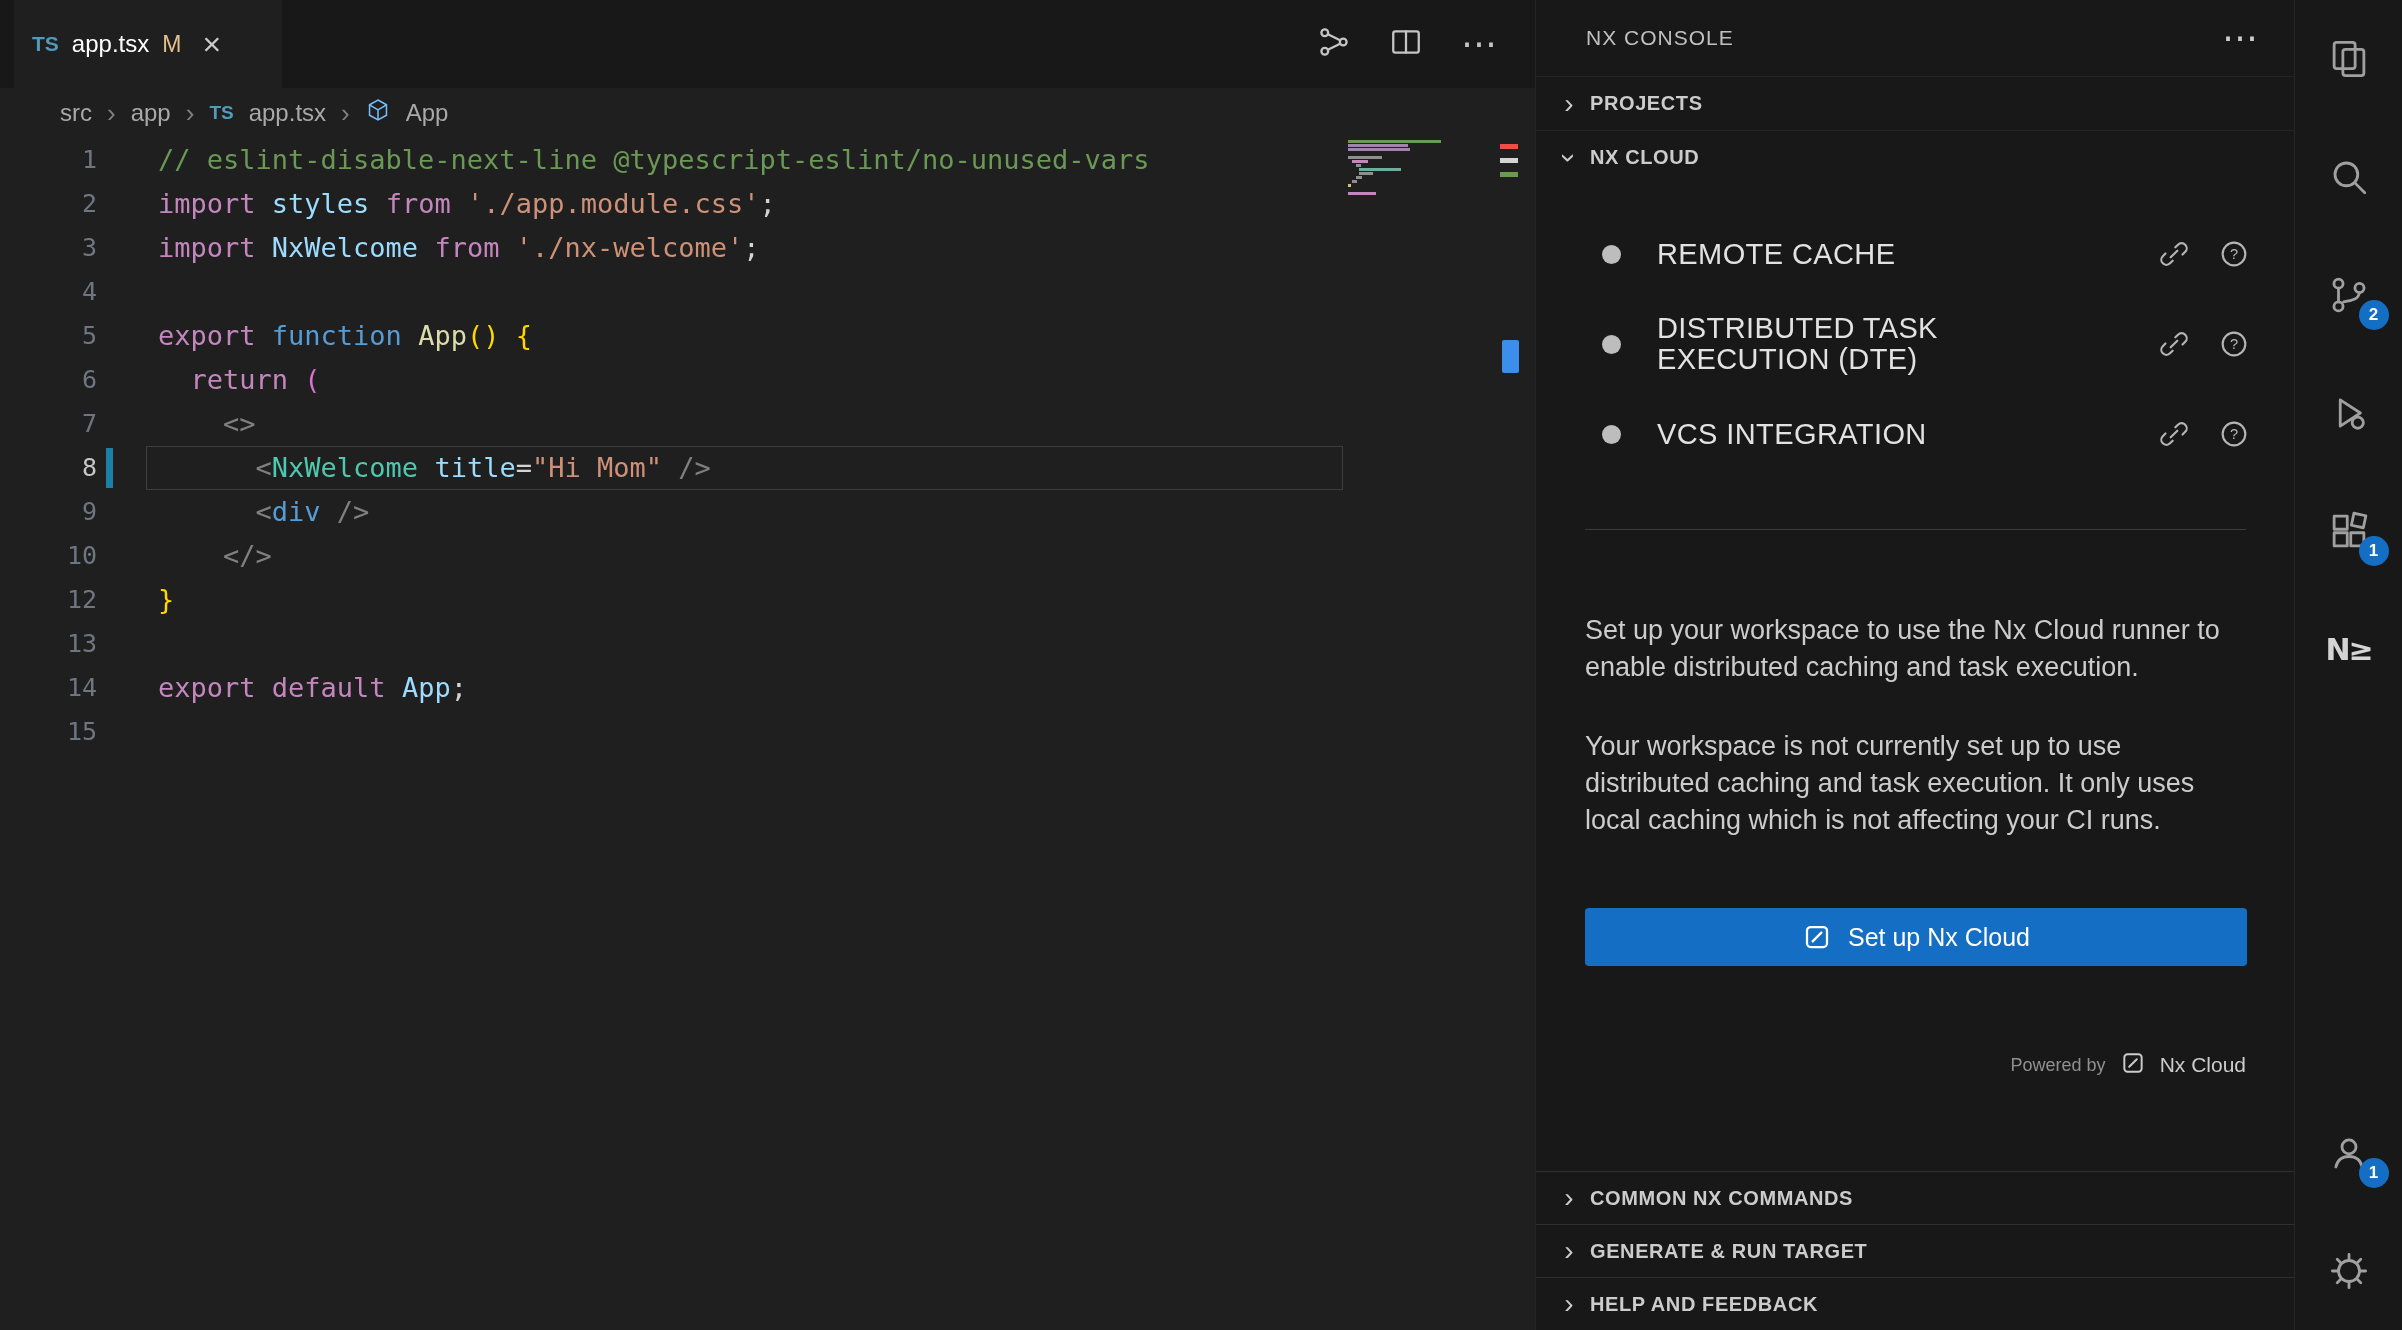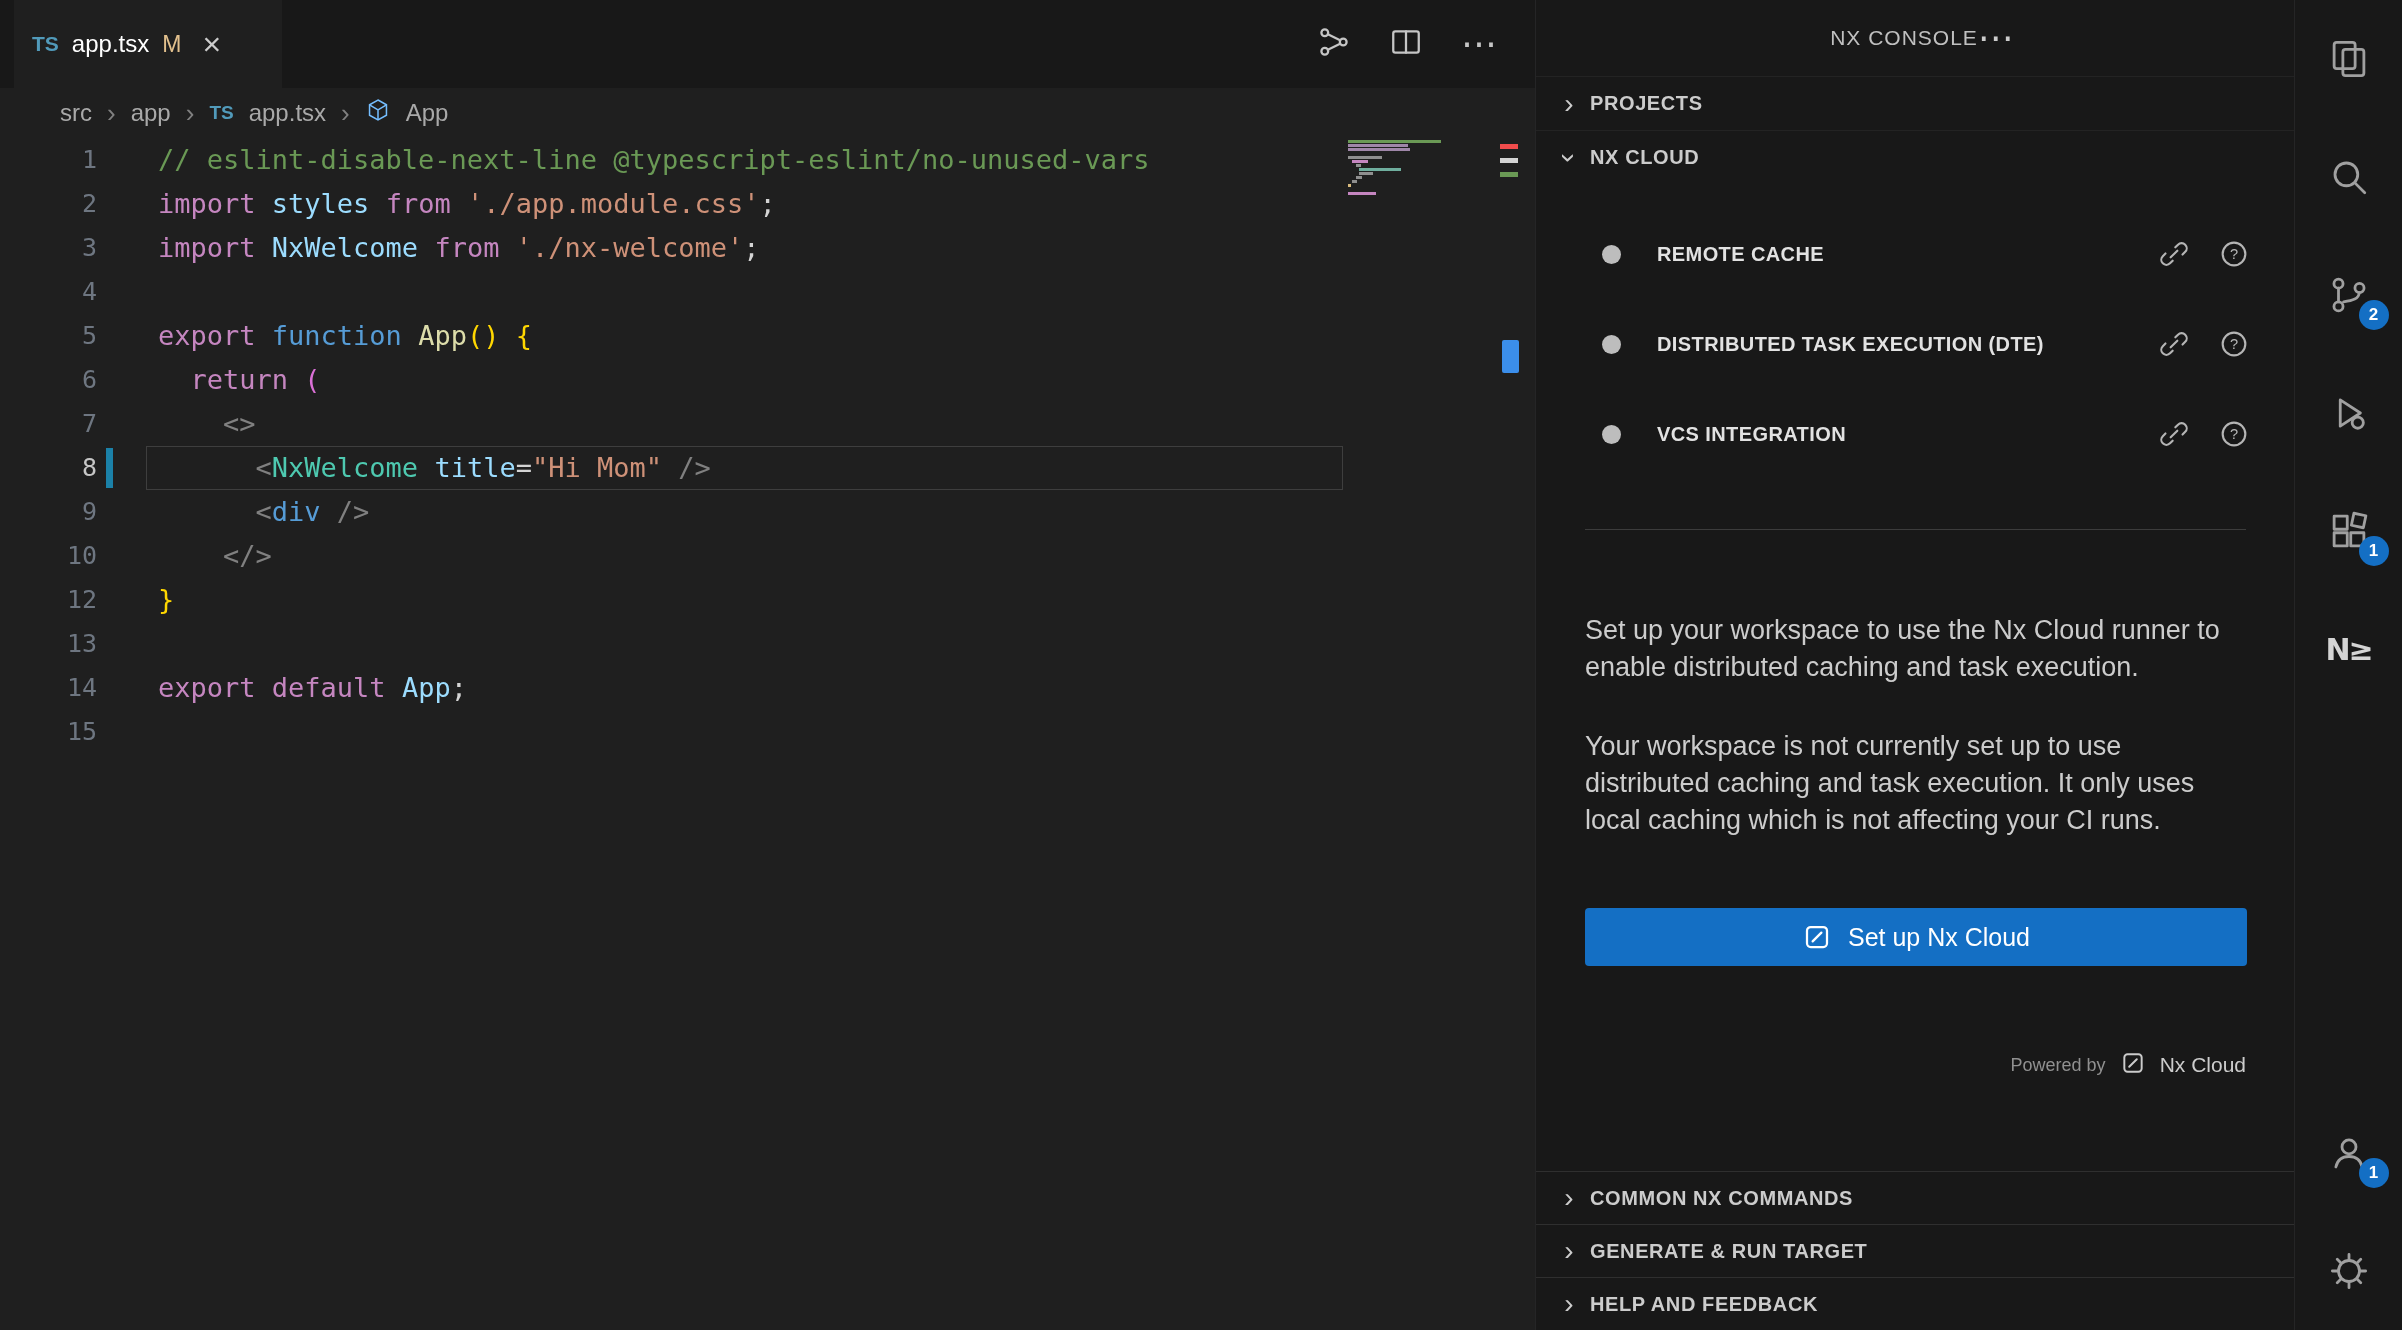--- a/index.html
+++ b/index.html
@@ -38,32 +38,32 @@
   .tk-c{color:#6a9955} .tk-k{color:#c586c0} .tk-s{color:#569cd6} .tk-v{color:#9cdcfe}
   .tk-str{color:#ce9178} .tk-f{color:#dcdcaa} .tk-cp{color:#4ec9b0} .tk-p{color:#d4d4d4}
   .tk-g{color:#ffd700} .tk-pk{color:#da70d6} .tk-gr{color:#808080} .tk-t{color:#569cd6}
 
   .minimap { position:absolute; left:1348px; top:2px; width:104px; height:66px; }
   .ov-mark { position:absolute; width:18px; height:5px; }
   .ov-slider { position:absolute; left:1502px; top:202px; width:17px; height:33px; background:#3b8eea; border-radius:2px; }
 
   
   .side-panel { position:absolute; left:1535px; top:0; width:759px; height:1330px; background:#181818; border-left:1px solid #252526; }
-  .panel-header { height:76px; display:flex; align-items:center; justify-content:center; padding:0 36px 0 50px; }
+  .panel-header { height:76px; display:flex; align-items:center; justify-content:space-between; padding:0 36px 0 50px; }
   .panel-title { font-size:21px; letter-spacing:1px; color:#c0c0c0; }
   .panel-more { font-size:36px; color:#cccccc; line-height:1; cursor:pointer; }
   .section-row { height:54px; display:flex; align-items:center; padding-left:22px; gap:10px; border-top:1px solid rgba(255,255,255,0.05); cursor:pointer; }
   .chev { display:inline-block; width:22px; text-align:center; font-size:28px; color:#cccccc; line-height:1; }
   .chev.down { transform:rotate(90deg); }
   .section-label { font-weight:700; font-size:20px; letter-spacing:0.6px; color:#cccccc; }
 
   .cloud-items { padding-top:25px; }
   .cloud-item { min-height:90px; display:flex; align-items:center; padding:0 44px 0 66px; cursor:pointer; }
   .bullet { flex:none; width:19px; height:19px; border-radius:50%; background:#bdbdbd; margin-right:36px; }
-  .cloud-item-label { flex:1; max-width:400px; font-weight:700; font-size:20px; letter-spacing:0.4px; line-height:31px; color:#e2e2e2; }
+  .cloud-item-label { flex:1; max-width:400px; font-weight:400; font-size:29px; letter-spacing:0.4px; line-height:31px; color:#e2e2e2; }
   .item-icons { display:flex; align-items:center; gap:28px; margin-left:auto; }
   .item-icons svg.icon { width:32px; height:32px; stroke:#b5b5b5; cursor:pointer; }
 
   .separator { margin:50px 48px 0 49px; border-top:1px solid #3c3c3c; }
   .panel-text { margin-top:82px; }
   .panel-text p { margin:0 48px 42px 49px; font-size:27px; line-height:37px; color:#cccccc; }
 
   .setup-btn { display:flex; align-items:center; justify-content:center; gap:16px; margin:69px 48px 0 49px; width:662px; height:58px;
     background:#146fc4; border:none; border-radius:4px; color:#ffffff; font-size:25px; font-family:inherit; cursor:pointer; }
   .setup-btn svg { width:30px; height:30px; fill:none; stroke:#ffffff; stroke-width:1.8; stroke-linecap:round; }

